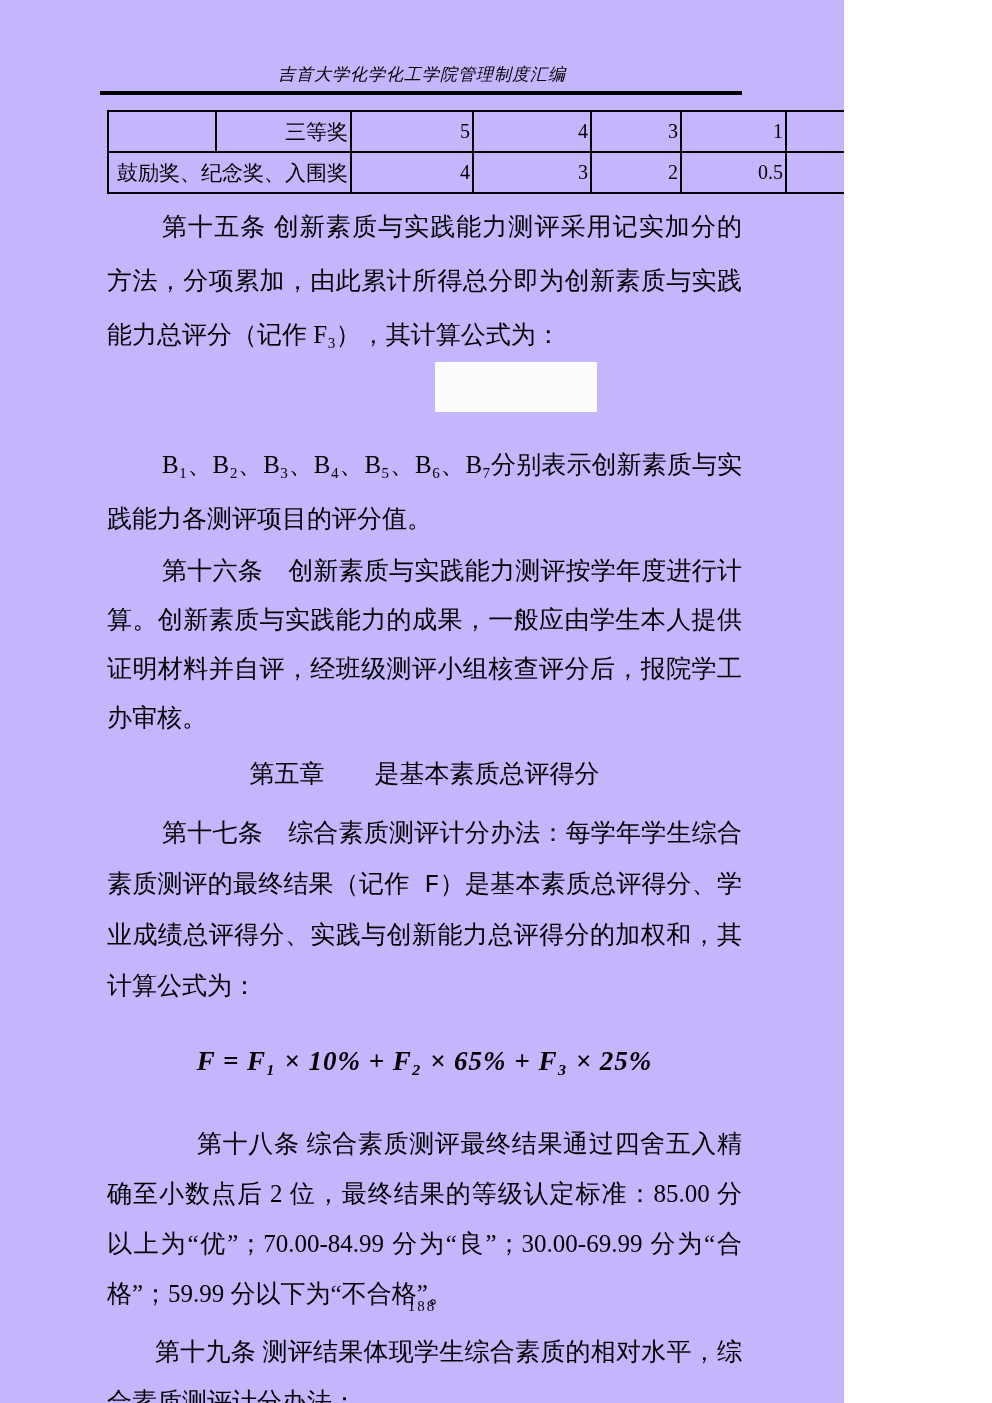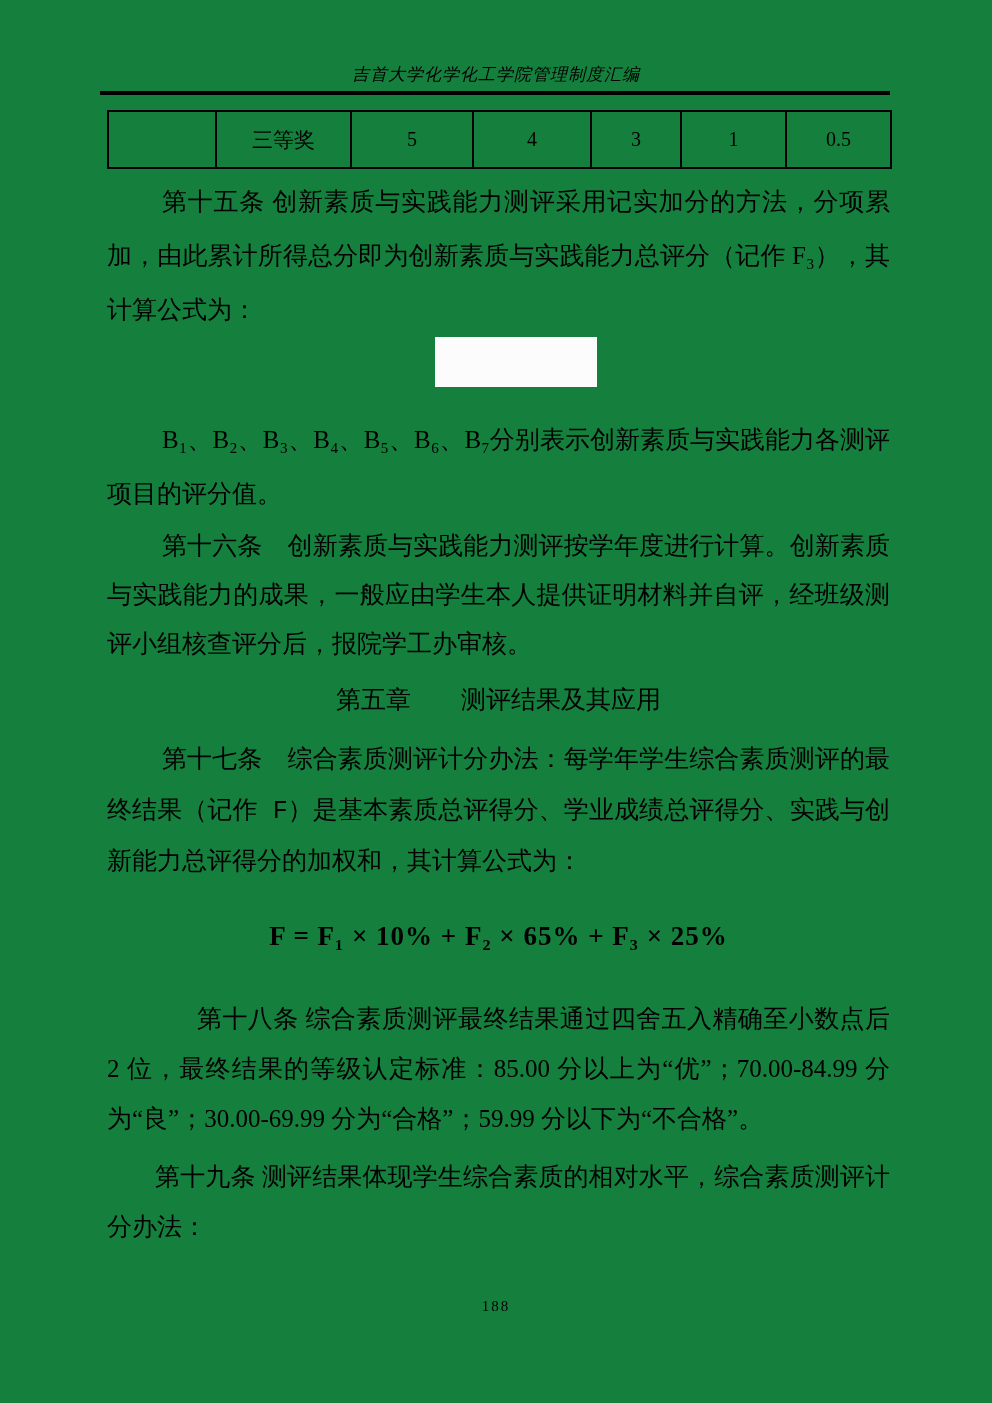--- a/index.html
+++ b/index.html
@@ -1,20 +1,20 @@
 <!DOCTYPE html>
 <html><head>
 <meta charset="utf-8">
 <style>
   html, body { margin: 0; padding: 0; background: #ffffff; }
   .page {
     position: relative;
-    width: 992px;
+    width: 844px;
     height: 1403px;
-    background: #15803d;
+    background: #c4b5fd;
     color: #000000;
     font-family: "Liberation Serif", "DejaVu Serif", serif;
     overflow: hidden;
   }
   .page-header {
     padding-top: 64px;
     text-align: center;
     font-style: italic;
     font-size: 17px;
     line-height: 22px;
@@ -29,22 +29,22 @@
 
   table.awards {
     border-collapse: collapse;
     table-layout: fixed;
     width: 100%;
     margin-top: 15px;
   }
   table.awards td {
     border: 2px solid #000000;
     height: 39px;
-    padding: 8px 2px;
-    text-align: center;
+    padding: 0 2px;
+    text-align: right;
     font-size: 21px;
     overflow: hidden;
     white-space: nowrap;
   }
   table.awards td.num { font-size: 20px; }
 
   p { margin: 0; text-align: justify; font-size: 25px; }
   .p15 { margin-top: 6px;  line-height: 54px; text-indent: 55px; }
   .formula-placeholder {
     width: 162px; height: 50px;
@@ -60,20 +60,21 @@
     text-indent: 0;
     font-size: 25px;
   }
   .p17 { margin-top: 13px; line-height: 51px; text-indent: 55px; font-family: Liberation Mono, monospace; }
   .formula-line {
     margin-top: 28px;
     height: 40px; line-height: 40px;
     text-align: center; text-indent: 0;
     font-size: 27px;
     font-weight: bold;
+    font-style: italic;
     letter-spacing: 1px;
   }
   .p18 { margin-top: 38px; line-height: 50px; text-indent: 90px; }
   .p19 { margin-top: 8px;  line-height: 50px; text-indent: 48px; }
   .page-footer {
     position: absolute;
     left: 0; right: 0; top: 1290px;
     text-align: center;
     font-size: 15px;
     letter-spacing: 2px;
@@ -105,32 +106,40 @@
       <tbody>
           <tr>
         <td></td>
         <td>三等奖</td>
         <td class="num">5</td>
         <td class="num">4</td>
         <td class="num">3</td>
         <td class="num">1</td>
         <td class="num">0.5</td>
       </tr>
+      <tr>
+        <td colspan="2">鼓励奖、纪念奖、入围奖</td>
+        <td class="num">4</td>
+        <td class="num">3</td>
+        <td class="num">2</td>
+        <td class="num">0.5</td>
+        <td class="num">0.5</td>
+      </tr>
     </tbody>
       </table>
 
     <p class="p15">第十五条 创新素质与实践能力测评采用记实加分的方法，分项累加，由此累计所得总分即为创新素质与实践能力总评分（记作 F₃），其计算公式为：</p>
 
     <div class="formula-placeholder"></div>
 
     <p class="pb">B₁、B₂、B₃、B₄、B₅、B₆、B₇分别表示创新素质与实践能力各测评项目的评分值。</p>
 
     <p class="p16">第十六条　创新素质与实践能力测评按学年度进行计算。创新素质与实践能力的成果，一般应由学生本人提供证明材料并自评，经班级测评小组核查评分后，报院学工办审核。</p>
 
-    <p class="ch5">第五章　　测评结果及其应用</p>
+    <p class="ch5">第五章　　是基本素质总评得分</p>
 
     <p class="p17">第十七条　综合素质测评计分办法：每学年学生综合素质测评的最终结果（记作 F）是基本素质总评得分、学业成绩总评得分、实践与创新能力总评得分的加权和，其计算公式为：</p>
 
     <p class="formula-line">F = F₁ × 10% + F₂ × 65% + F₃ × 25%</p>
 
     <p class="p18">第十八条 综合素质测评最终结果通过四舍五入精确至小数点后 2 位，最终结果的等级认定标准：85.00 分以上为“优”；70.00-84.99 分为“良”；30.00-69.99 分为“合格”；59.99 分以下为“不合格”。</p>
 
     <p class="p19">第十九条 测评结果体现学生综合素质的相对水平，综合素质测评计分办法：</p>
 
   </div>

